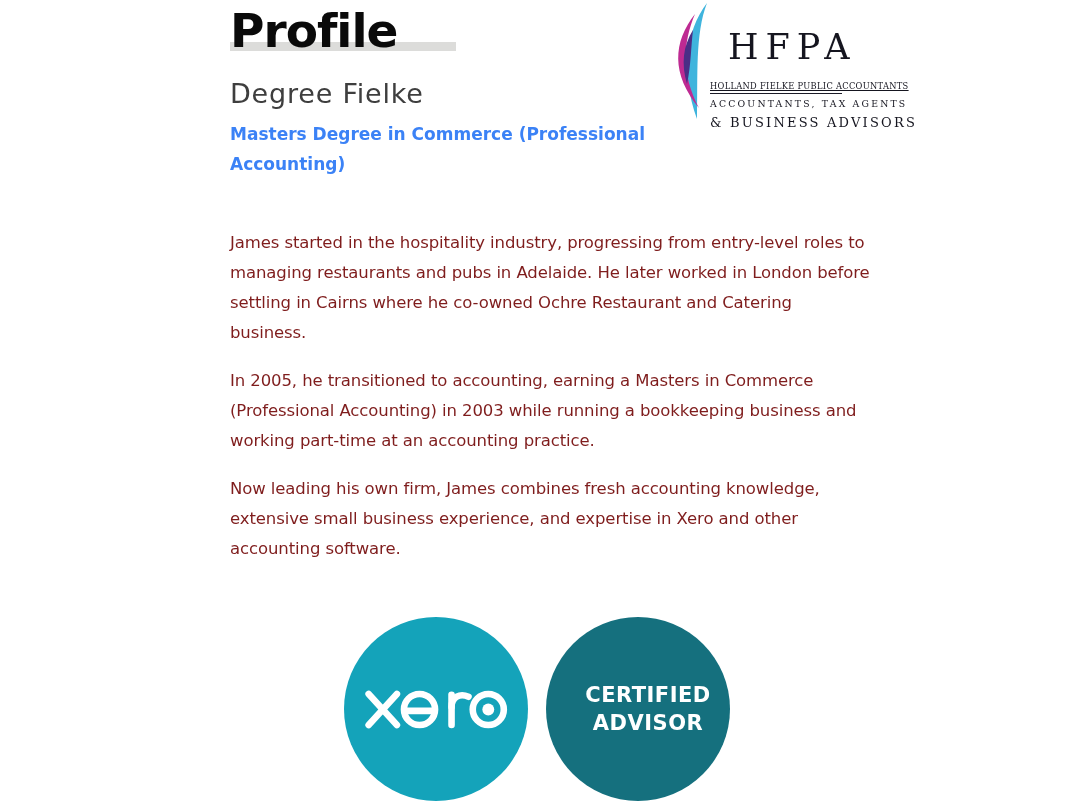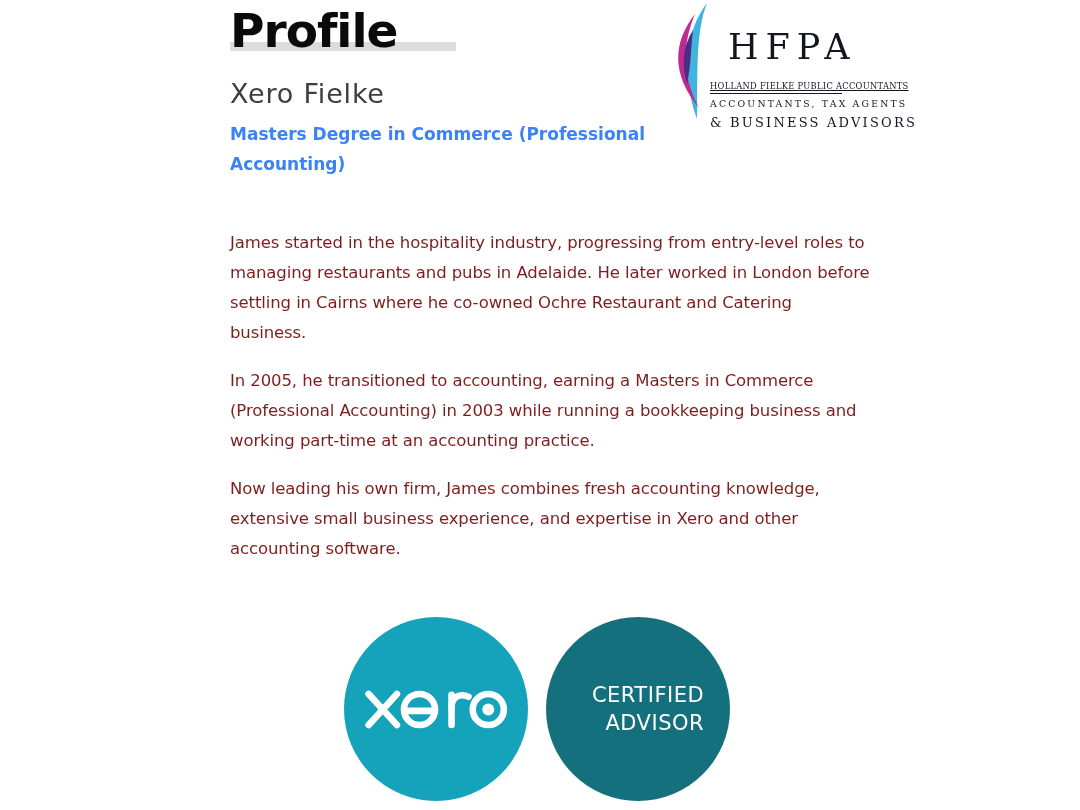--- a/index.html
+++ b/index.html
@@ -67,22 +67,22 @@
   .badges { position: absolute; left: 344px; top: 617px; width: 386px; height: 184px; }
   .badge-circle {
     position: absolute; top: 0; width: 184px; height: 184px;
     border-radius: 50%;
     display: flex; align-items: center; justify-content: center;
   }
   .xero-badge { left: 0; }
   .advisor-badge { left: 202px; flex-direction: column; }
   .xero-word-svg { width: 146px; height: 52px; display: block; }
   .advisor-text {
-    text-align: right; color: #ffffff;
-    font-size: 21px; font-weight: 400; letter-spacing: 0.5px; line-height: 28px; margin-left: 20px;
+    text-align: center; color: #ffffff;
+    font-size: 21px; font-weight: 700; letter-spacing: 0.5px; line-height: 28px; margin-left: 20px;
   }
   .sr-only {
     position: absolute; width: 1px; height: 1px; overflow: hidden;
     clip: rect(0 0 0 0); white-space: nowrap;
   }
 </style>
 </head>
 <body>
 
 <div class="page">
@@ -99,21 +99,21 @@
       <path d="M22,28 C12,44 10,62 16,82 C20,64 20,44 22,28 Z" fill="#4A2E86"></path>
     </svg>
     <div class="hfpa-textblock">
       <div class="hfpa-acronym">HFPA</div>
       <div class="hfpa-fullname">HOLLAND FIELKE PUBLIC ACCOUNTANTS</div>
       <div class="hfpa-tagline1">ACCOUNTANTS, TAX AGENTS</div>
       <div class="hfpa-tagline2">&amp; BUSINESS ADVISORS</div>
     </div>
   </div>
 
-  <h2 class="person-name">Xero Fielke</h2>
+  <h2 class="person-name">Degree Fielke</h2>
   <div class="qualification">Masters Degree in Commerce (Professional
 Accounting)</div>
 
   <div class="bio">
     <p>James started in the hospitality industry, progressing from entry-level roles to
 managing restaurants and pubs in Adelaide. He later worked in London before
 settling in Cairns where he co-owned Ochre Restaurant and Catering business.</p>
     <p>In 2005, he transitioned to accounting, earning a Masters in Commerce
 (Professional Accounting) in 2003 while running a bookkeeping business and
 working part-time at an accounting practice.</p>

